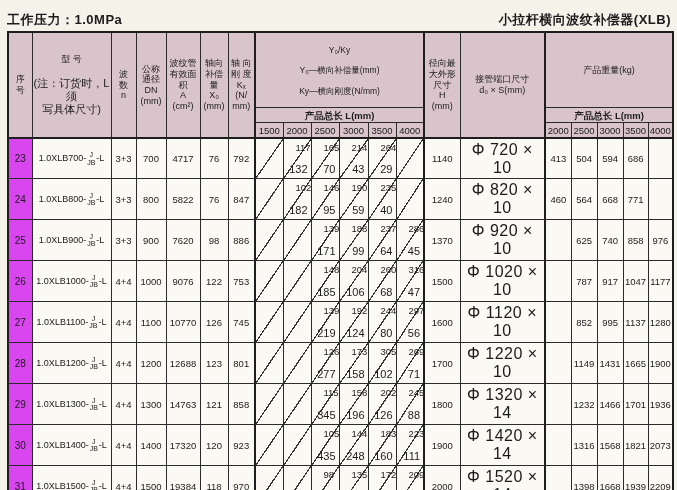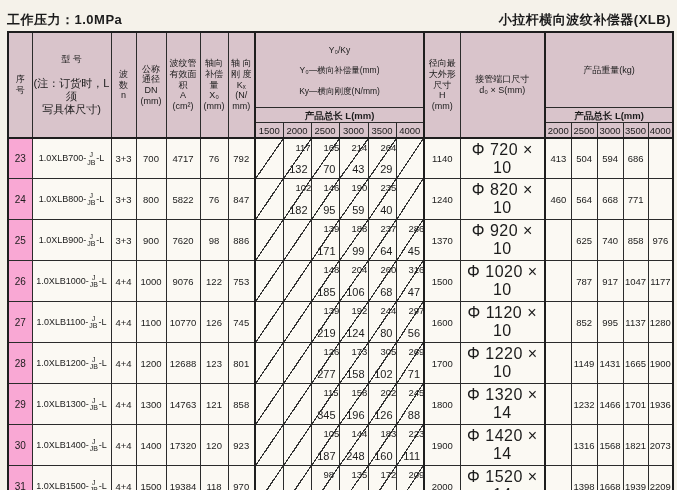--- a/index.html
+++ b/index.html
@@ -39,21 +39,21 @@
   .bl { border-left:2px solid #1e1e1e; }
   .model-note { font-size:11px; margin-top:2px; white-space:pre-line; }
   .lat-line { font-size:8.5px;text-align:center; }
 
   tbody td, tbody th {
     background:#fbf9f3; font-size:9.5px;
     text-align:center; vertical-align:middle;
     height:41px; padding:0;
   }
   tbody th.serial {
-    background:#f9a8d4; font-weight:normal; font-size:10px;
+    background:#d946ef; font-weight:normal; font-size:10px;
   }
   td.model { font-size:9px; white-space:nowrap;margin-left:42px; }
   .frac { display:inline-flex; flex-direction:column; vertical-align:middle; font-size:7px; line-height:1.05; margin:0 1px; text-align:center; }
   td.port { font-size:16px; letter-spacing:0.5px;text-align:center; }
 
   td.diag { position:relative; }
   td.diag .dline {
     position:absolute; inset:0; display:block;
     background-image:linear-gradient(to bottom right,
       transparent calc(50% - 0.6px), #333 calc(50% - 0.6px),
@@ -487,21 +487,21 @@
           <td>923</td>
           <td class="diag bl">
             <span class="dline"></span>
           </td>
           <td class="diag">
             <span class="dline"></span>
           </td>
           <td class="diag">
             <span class="dline"></span>
             <span class="top">105</span>
-            <span class="bot">187</span>
+            <span class="bot">435</span>
           </td>
           <td class="diag">
             <span class="dline"></span>
             <span class="top">144</span>
             <span class="bot">248</span>
           </td>
           <td class="diag">
             <span class="dline"></span>
             <span class="top">183</span>
             <span class="bot">160</span>

